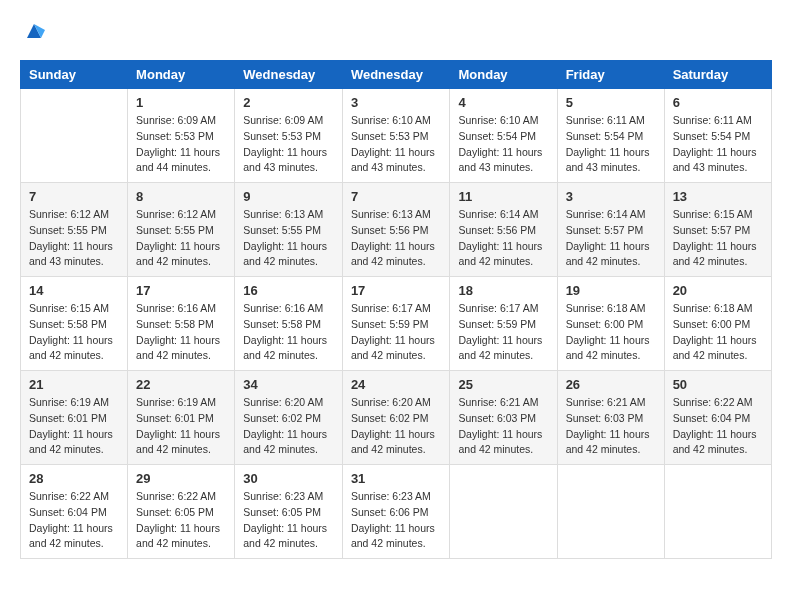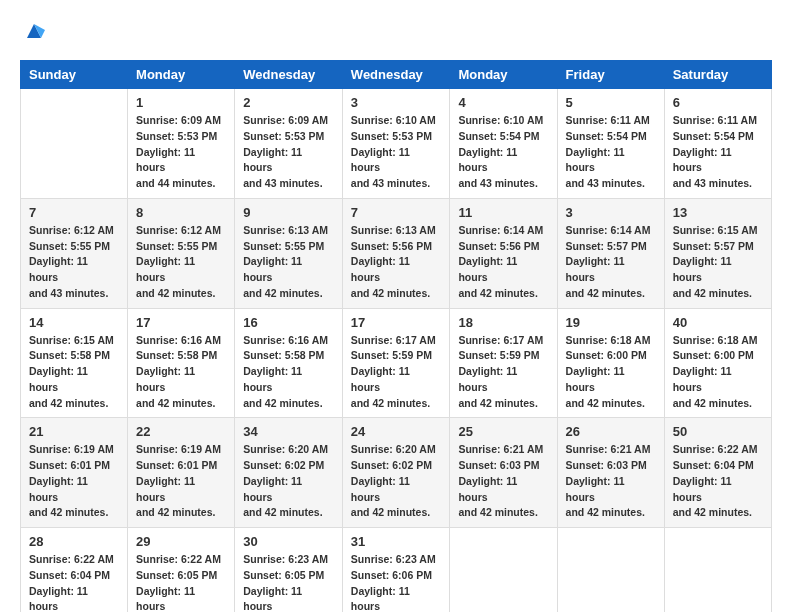--- a/index.html
+++ b/index.html
@@ -57,21 +57,20 @@
     .day-number {
       font-size: 13px;
       font-weight: bold;
       display: block;
       margin-bottom: 3px;
     }
     .day-info {
       font-size: 10.5px;
       line-height: 1.5;
       color: #333;
-      font-weight: bold;
     }
     tbody tr:nth-child(odd) td {
       background-color: #fff;
     }
     tbody tr:nth-child(even) td {
       background-color: #f5f5f5;
     }
     .empty-cell {
       background-color: #fff;
     }
@@ -282,21 +281,21 @@
         <td>
           <span class="day-number">19</span>
           <div class="day-info">
             <div>Sunrise: 6:18 AM</div>
             <div>Sunset: 6:00 PM</div>
             <div>Daylight: 11 hours</div>
             <div>and 42 minutes.</div>
           </div>
         </td>
         <td>
-          <span class="day-number">40</span>
+          <span class="day-number">20</span>
           <div class="day-info">
             <div>Sunrise: 6:18 AM</div>
             <div>Sunset: 6:00 PM</div>
             <div>Daylight: 11 hours</div>
             <div>and 42 minutes.</div>
           </div>
         </td>
       </tr>
       <tr>
         <td>

